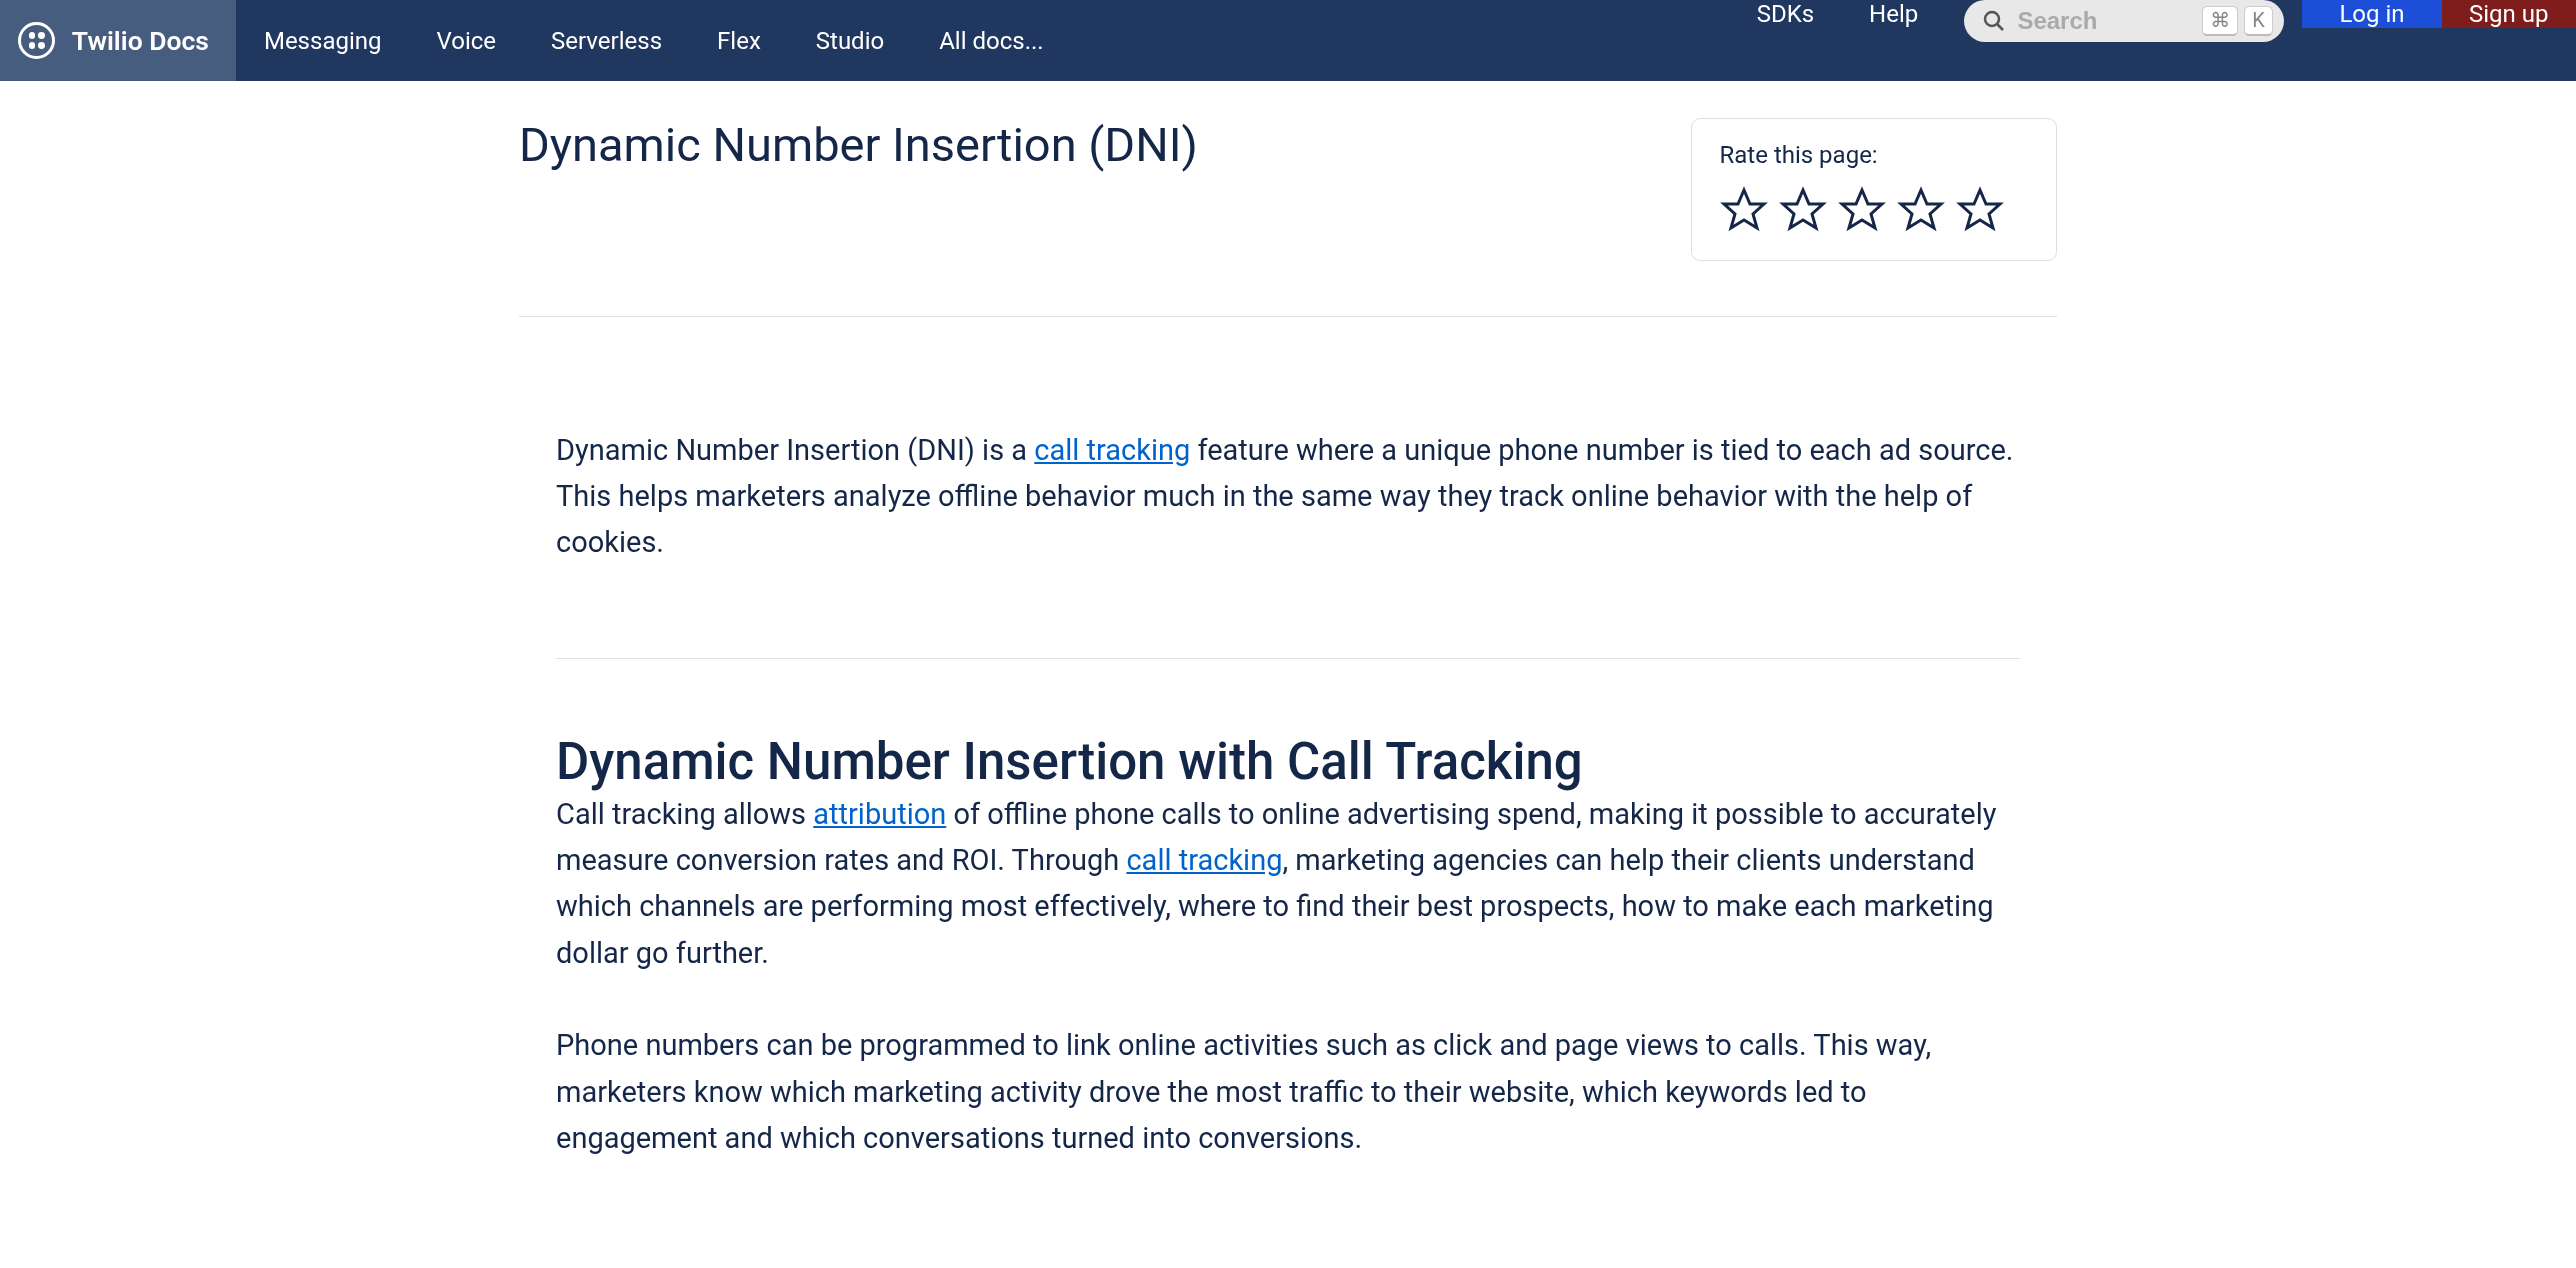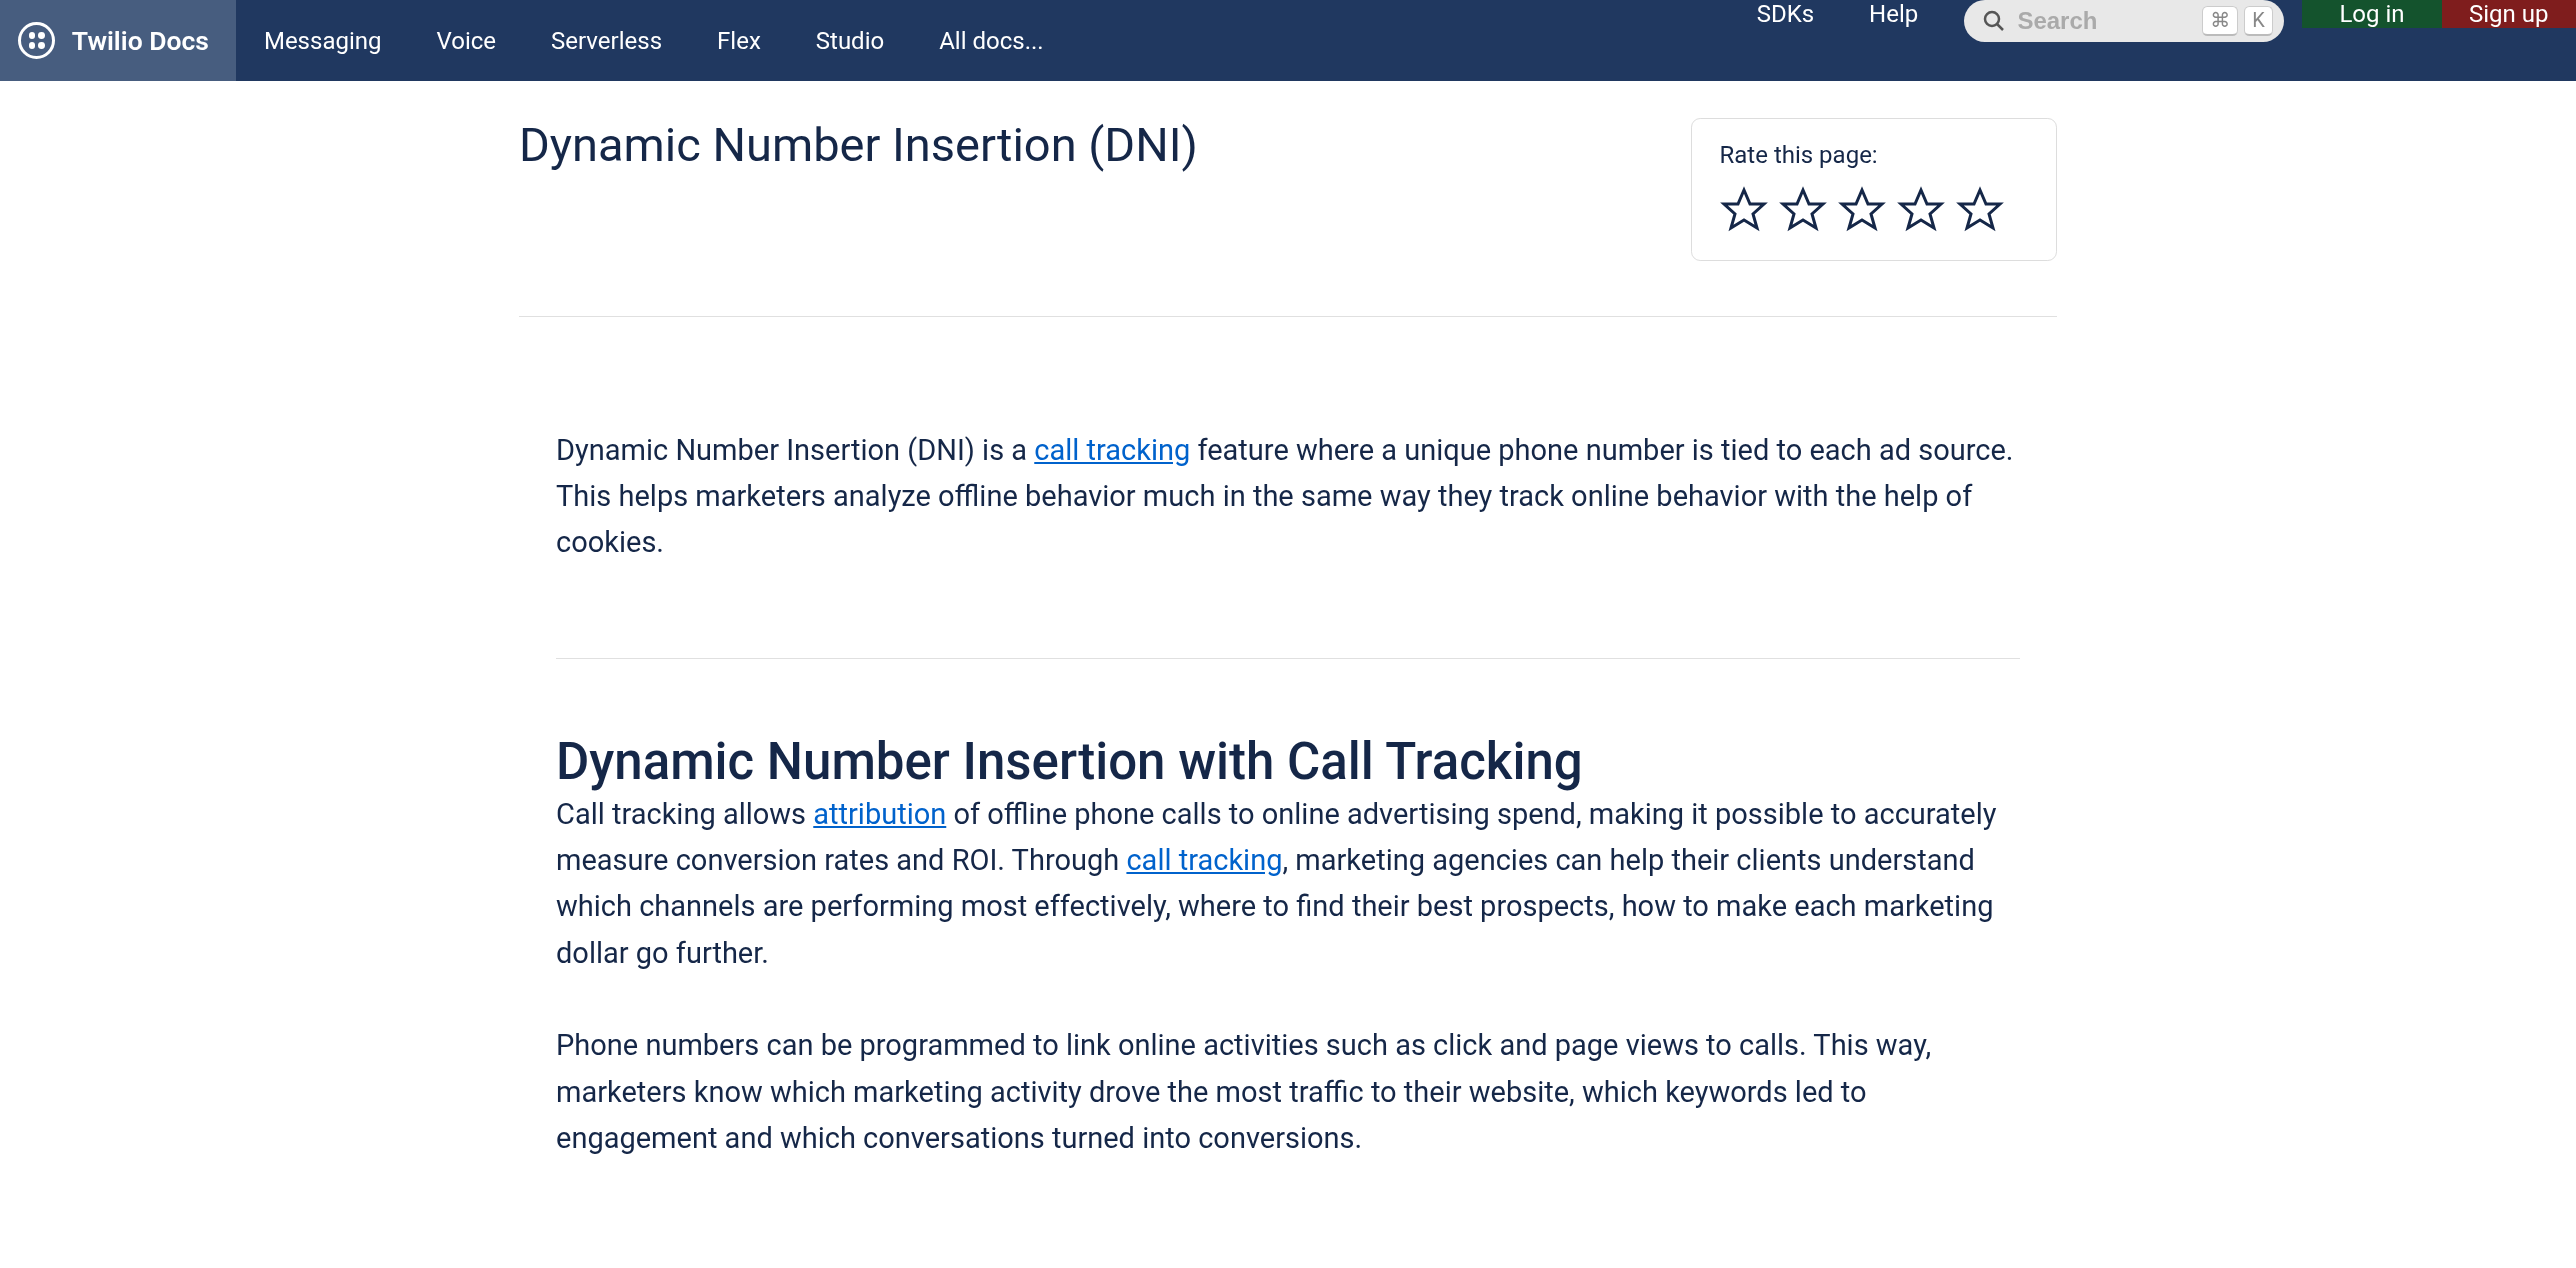--- a/index.html
+++ b/index.html
@@ -111,21 +111,21 @@
       padding: 1.8px 7.3px;
       font-size: 20px;
       color: #888;
       min-width: 29px;
       text-align: center;
     }
     .login-btn {
       display: flex;
       align-items: center;
       padding: 0 37px;
-      background: #14532d;
+      background: #1d4ed8;
       font-size: 24px;
       cursor: pointer;
     }
     .signup-btn {
       display: flex;
       align-items: center;
       padding: 0 27.5px;
       background: #7f1d1d;
       font-size: 24px;
       cursor: pointer;

